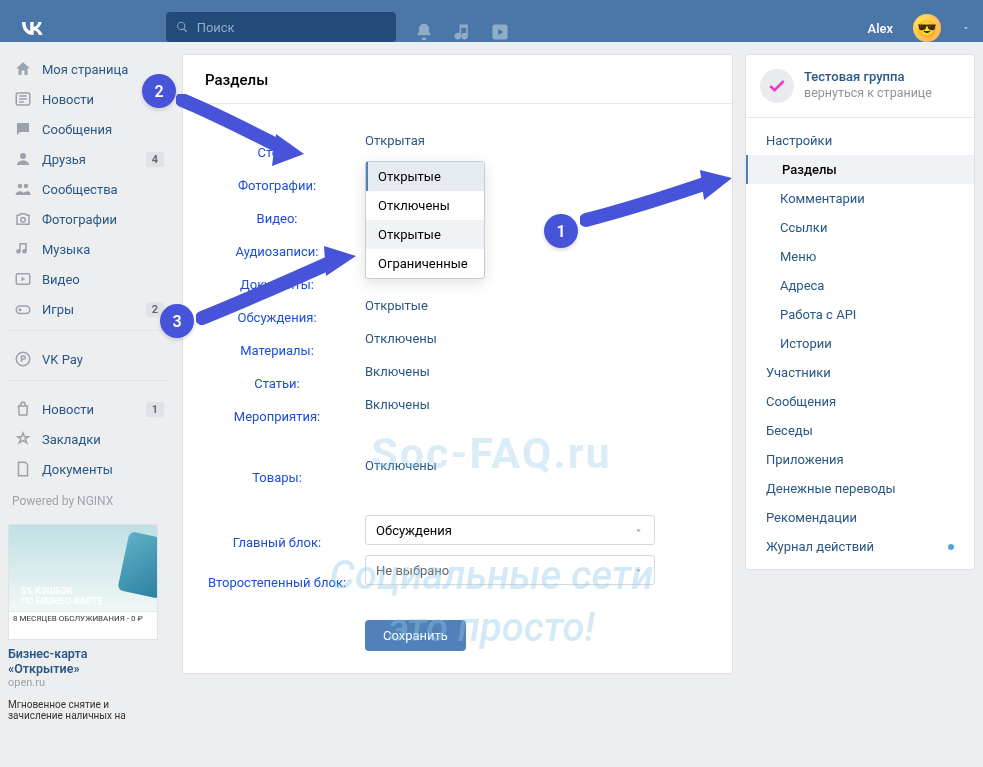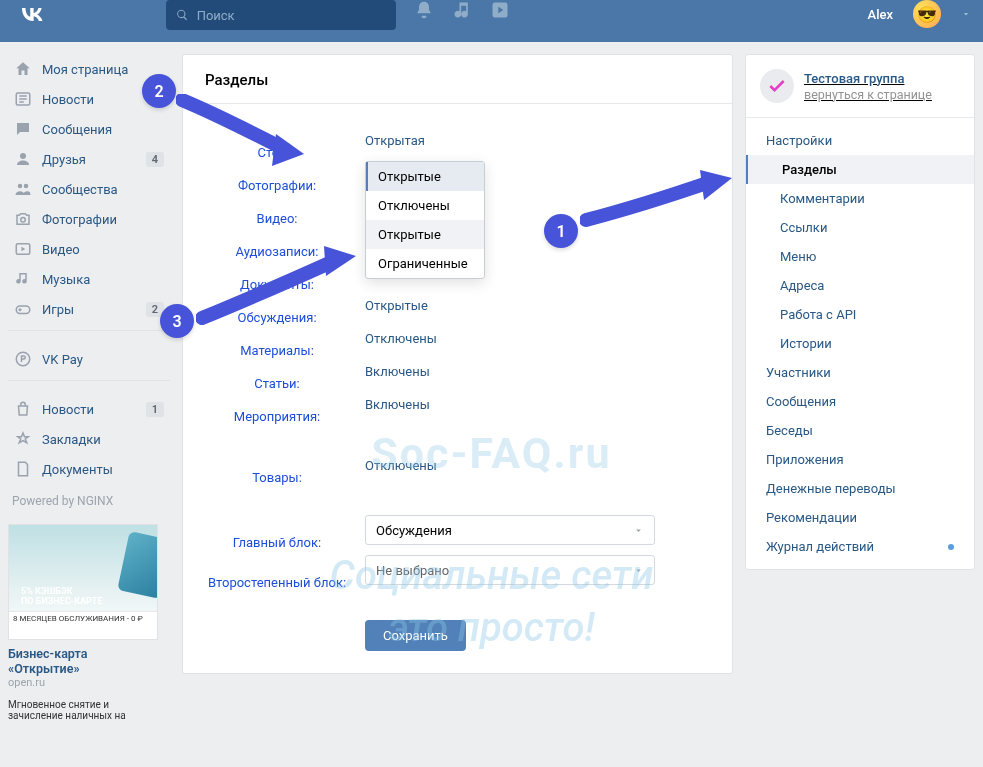--- a/index.html
+++ b/index.html
@@ -1,17 +1,17 @@
 <!DOCTYPE html>
 <html><head>
 <meta charset="utf-8">
 <style>
 * { margin: 0; padding: 0; box-sizing: border-box; font-family: -apple-system, BlinkMacSystemFont, "Segoe UI", Roboto, Helvetica, Arial, sans-serif; }
 body { background: #edeef0; width: 983px; height: 767px; overflow: hidden; color: #000; font-size: 13px;}
-.header { height: 42px; background: #4a76a8; display: flex; align-items: flex-start; padding: 0 12px; }
+.header { height: 42px; background: #4a76a8; display: flex; align-items: flex-end; padding: 0 12px; }
 .logo { width: 28px; height: 28px; margin-left: 6px; margin-right: 120px; fill:#fff;}
 .search-box { width:230px; height:30px; background:#224b7a; border-radius:4px; display:flex; align-items:center; padding:0 10px; color:#8fadc8;}
 .search-box svg{width:14px;height:14px;fill:#8fadc8;margin-right:8px;}
 .search-box input{background:transparent;border:none;outline:none;color:#fff;font-size:13px;width:100%;}
 .search-box input::placeholder{color:#8fadc8;}
 .hicons{display:flex;align-items:center;margin-left:18px;gap:18px;}
 .hicons svg{width:20px;height:20px;fill:#8fadc8;}
 .user-area{margin-left:auto;display:flex;align-items:center;gap:20px;color:#fff;font-size:13px;font-weight:500;}
 .avatar{width:28px;height:28px;border-radius:50%;background:radial-gradient(circle at 30% 30%, #ffe259, #ffa751);display:flex;align-items:center;justify-content:center;font-size:16px;}
 .chev{width:10px;height:10px;fill:#b9cde0;}
@@ -39,21 +39,21 @@
 .fsel{width:290px;height:30px;border:1px solid #d3d9de;border-radius:3px;padding:0 10px;display:flex;align-items:center;justify-content:space-between;color:#656565;}
 .fsel.dark{color:#000;}
 .fsel svg{width:11px;height:11px;fill:#99a2ad;}
 .fgap{height:28px;}
 .dropdown{position:absolute;left:182px;top:106px;width:120px;background:#fff;border:1px solid #c5ced6;border-radius:3px;box-shadow:0 4px 14px rgba(0,0,0,0.12);z-index:5;}
 .dd-item{padding:7px 12px;font-size:13px;color:#000;}
 .dd-item.hl{background:#e5ebf1;border-left:2px solid #5181b8;padding-left:10px;}
 .dd-item.sel{background:#f0f2f5;}
 .savebtn{background:#5181b8;color:#fff;border:none;padding:8px 18px;border-radius:4px;font-size:13px;margin:20px 0 20px 182px;text-align:right;}
 .sidepanel{width:230px;background:#fff;border:1px solid #e0e2e6;border-radius:3px;flex-shrink:0;}
-.grouphead{display:flex;align-items:center;padding:14px 16px 14px 14px;border-bottom:1px solid #e7e8ec;gap:10px;text-decoration:underline;}
+.grouphead{display:flex;padding:14px 16px 14px 14px;border-bottom:1px solid #e7e8ec;gap:10px;}
 .gicon{width:34px;height:34px;border-radius:50%;background:#e9ebee;display:flex;align-items:center;justify-content:center;}
 .gicon svg{width:20px;height:20px;fill:#e83bc6;}
 .gname{color:#2a5885;font-size:13px;font-weight:500;}
 .gback{color:#939393;font-size:12.5px;margin-top:1px;}
 .snav{padding:8px 0;}
 .sitem{padding:7px 20px;color:#2a5885;font-size:13px;display:flex;align-items:center;justify-content:space-between;}
 .sitem.active{background:#f0f2f5;color:#000;font-weight:500;border-left:2px solid #5181b8;padding-left:18px;}
 .sitem.sub{padding-left:34px;}
 .dot{width:6px;height:6px;background:#5b9ee0;border-radius:50%;}
 
@@ -136,30 +136,30 @@
       </div>
     <div class="navitem">
         <svg viewBox="0 0 24 24">
           <path d="M4 7h3l2-2h6l2 2h3v12H4z" fill="none" stroke="#99a2ad" stroke-width="2"></path>
           <circle cx="12" cy="13" r="3" fill="none" stroke="#99a2ad" stroke-width="2"></circle>
         </svg>
         <span>Фотографии</span>
       </div>
     <div class="navitem">
         <svg viewBox="0 0 24 24">
+          <path d="M9 4v11a3 3 0 11-2-2.8V4h10v11a3 3 0 11-2-2.8V6H9z"></path>
+        </svg>
+        <span>Музыка</span>
+      </div>
+    <div class="navitem">
+        <svg viewBox="0 0 24 24">
           <rect x="3" y="5" width="18" height="14" rx="2" fill="none" stroke="#99a2ad" stroke-width="2"></rect>
           <path d="M10 9l5 3-5 3z"></path>
         </svg>
         <span>Видео</span>
-      </div>
-    <div class="navitem">
-        <svg viewBox="0 0 24 24">
-          <path d="M9 4v11a3 3 0 11-2-2.8V4h10v11a3 3 0 11-2-2.8V6H9z"></path>
-        </svg>
-        <span>Музыка</span>
       </div>
     <div class="navitem">
         <svg viewBox="0 0 24 24">
           <rect x="3" y="8" width="18" height="10" rx="5" fill="none" stroke="#99a2ad" stroke-width="2"></rect>
           <path d="M8 11v4M6 13h4" stroke="#99a2ad" stroke-width="2"></path>
         </svg>
         <span>Игры</span>
         <span class="badge">2</span>
       </div>
     <div class="navgap"></div>

